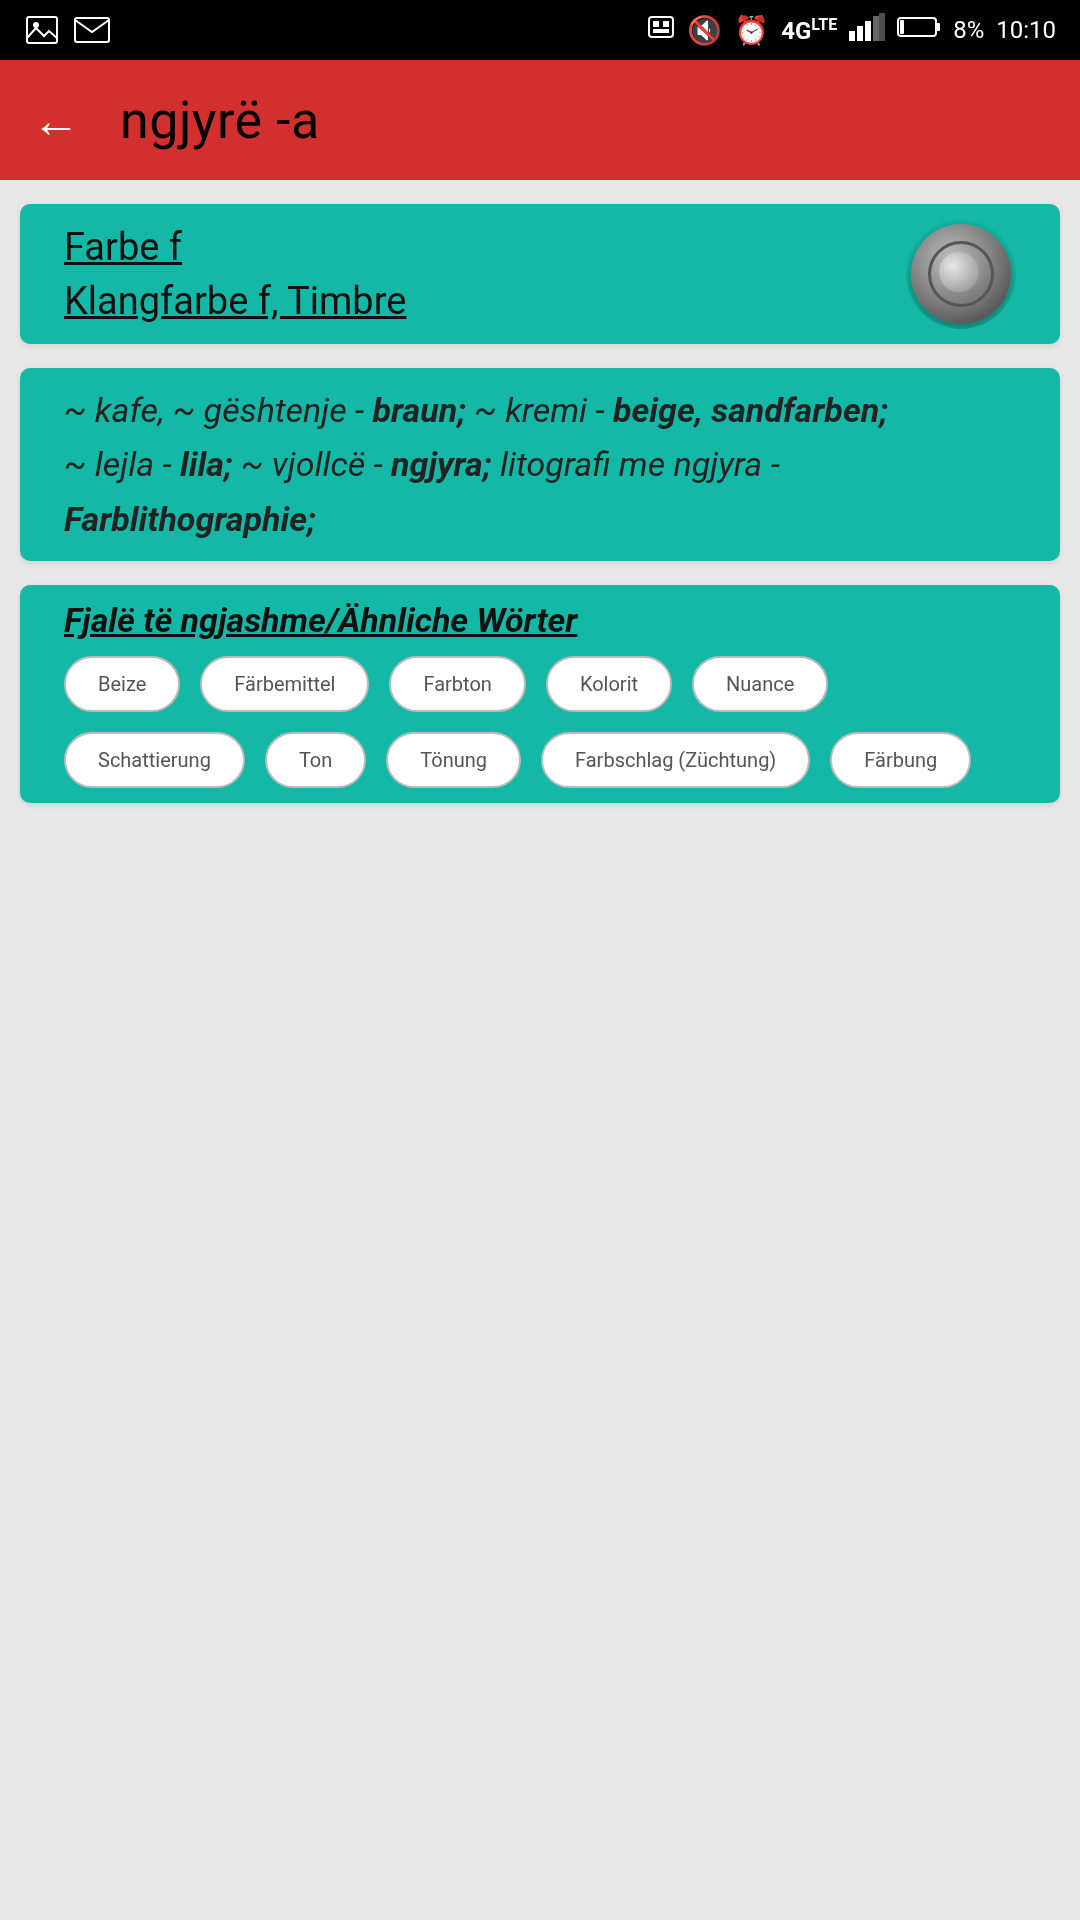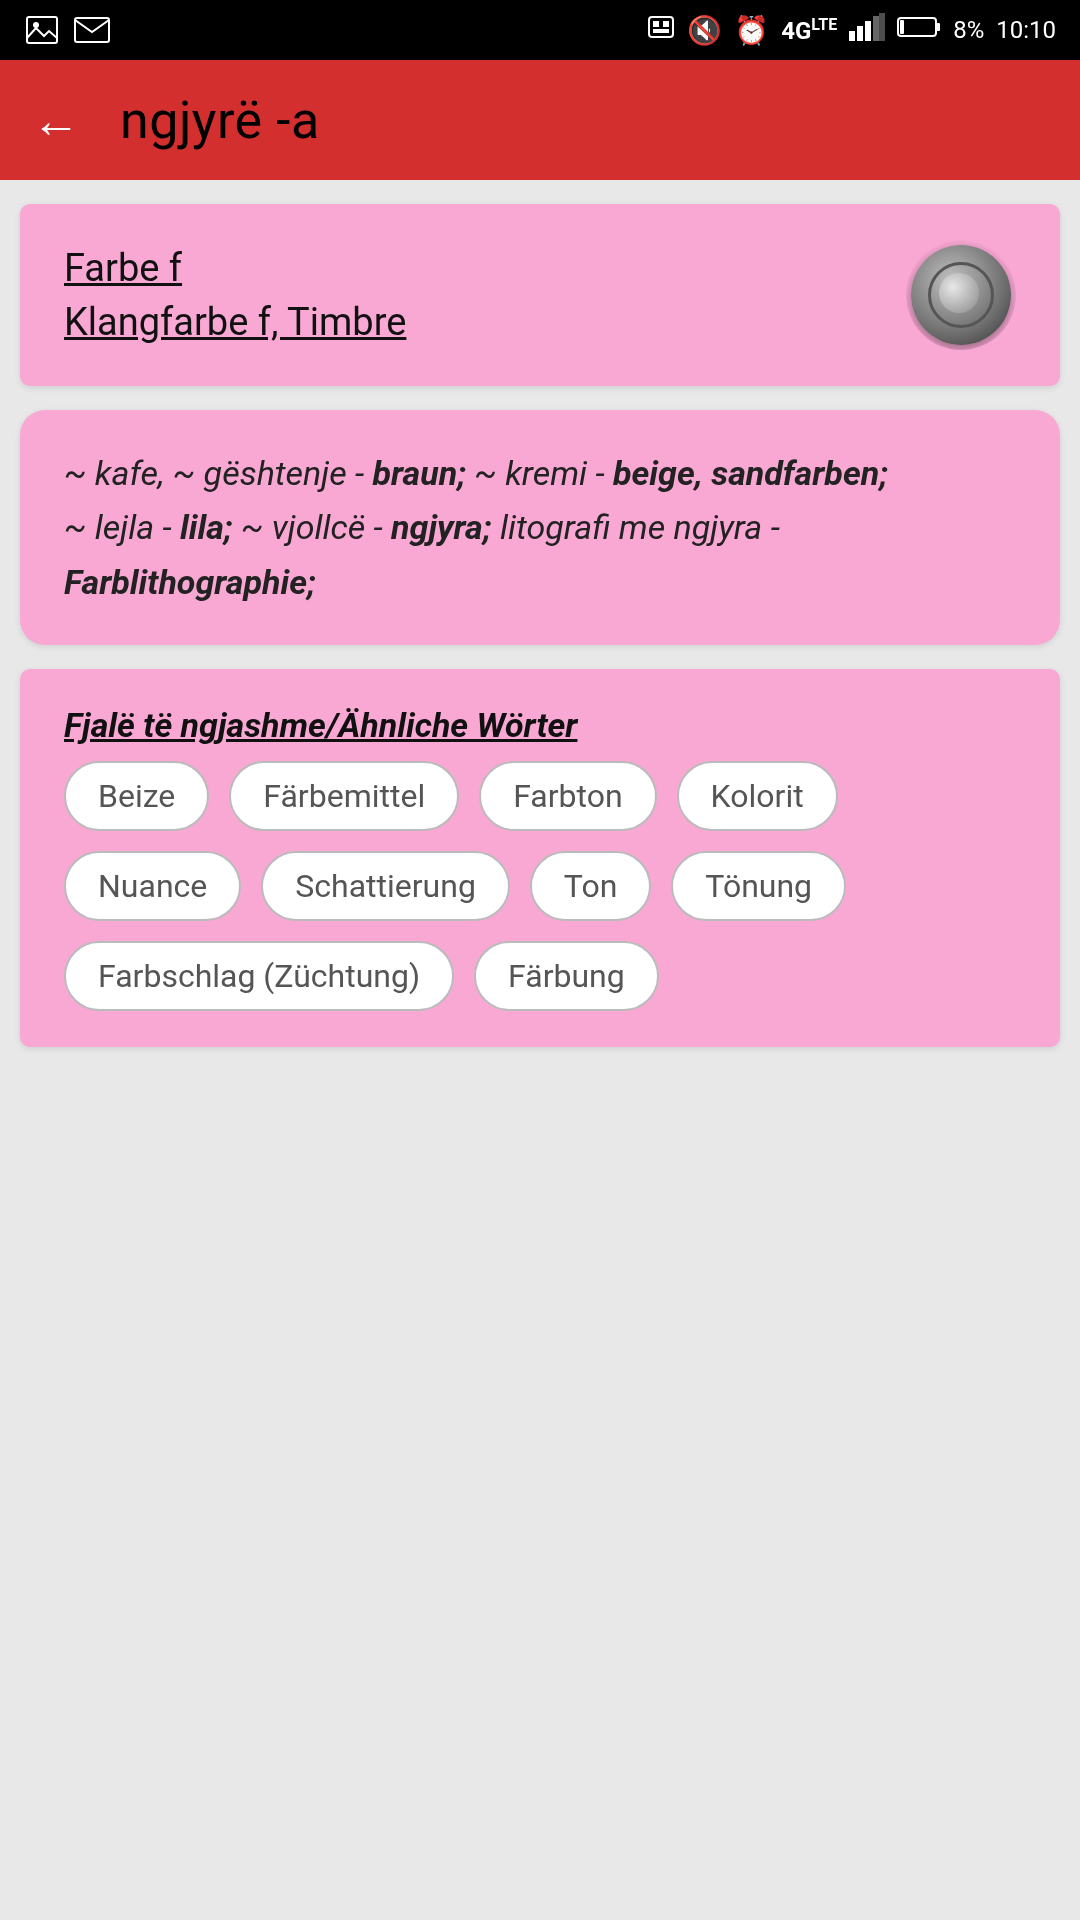--- a/index.html
+++ b/index.html
@@ -68,23 +68,23 @@
     
     .content {
       padding: 24px 20px;
       display: flex;
       flex-direction: column;
       gap: 24px;
     }
 
     
     .card {
-      background: #f9a8d4;
+      background: #14b8a6;
       border-radius: 10px;
-      padding: 36px 44px;
+      padding: 15px 44px;
       box-shadow: 0 2px 6px rgba(0,0,0,0.1);
     }
 
     
     .card-main {
       display: flex;
       align-items: center;
       justify-content: space-between;
     }
     .definition-lines {
@@ -142,21 +142,20 @@
       top: 17px;
       left: 17px;
     }
 
     
     .card-examples {
       font-size: 34px;
       line-height: 1.6;
       color: #222;
       font-style: italic;
-      border-radius: 25px;
     }
 
     
     .card-similar {}
     .similar-title {
       font-size: 34px;
       font-style: italic;
       font-weight: bold;
       text-decoration: underline;
       color: #111;
@@ -164,21 +163,21 @@
     }
     .tags-container {
       display: flex;
       flex-wrap: wrap;
       gap: 20px;
     }
     .tag {
       border: 2px solid #bbb;
       border-radius: 40px;
       padding: 14px 32px;
-      font-size: 32px;
+      font-size: 20px;
       color: #555;
       background: #fff;
       cursor: pointer;
       white-space: nowrap;
     }
   </style>
 </head>
 <body>
 
 <div class="status-bar">

